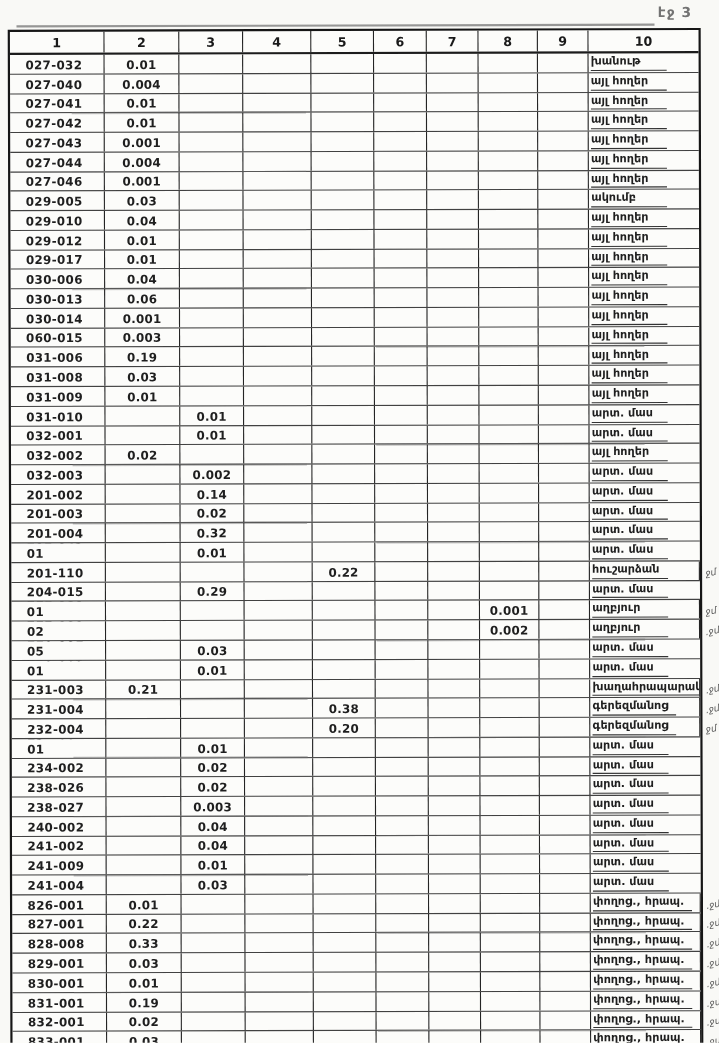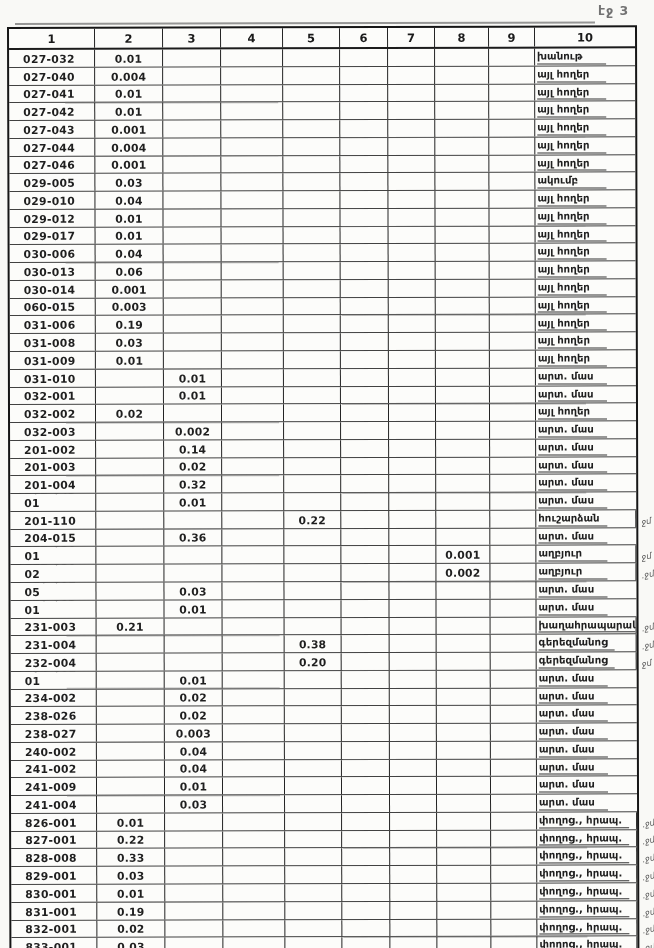--- a/index.html
+++ b/index.html
@@ -457,21 +457,21 @@
         <div class="cell num"></div>
         <div class="cell num"></div>
         <div class="cell name">
           <span class="u">հուշարձան</span>
         </div>
         <span class="note">ջմ</span>
       </div>
       <div class="row">
         <div class="cell code">204-015</div>
         <div class="cell num"></div>
-        <div class="cell num">0.36</div>
+        <div class="cell num">0.29</div>
         <div class="cell num"></div>
         <div class="cell num"></div>
         <div class="cell num"></div>
         <div class="cell num"></div>
         <div class="cell num"></div>
         <div class="cell num"></div>
         <div class="cell name">
           <span class="u">արտ. մաս</span>
         </div>
       </div>

